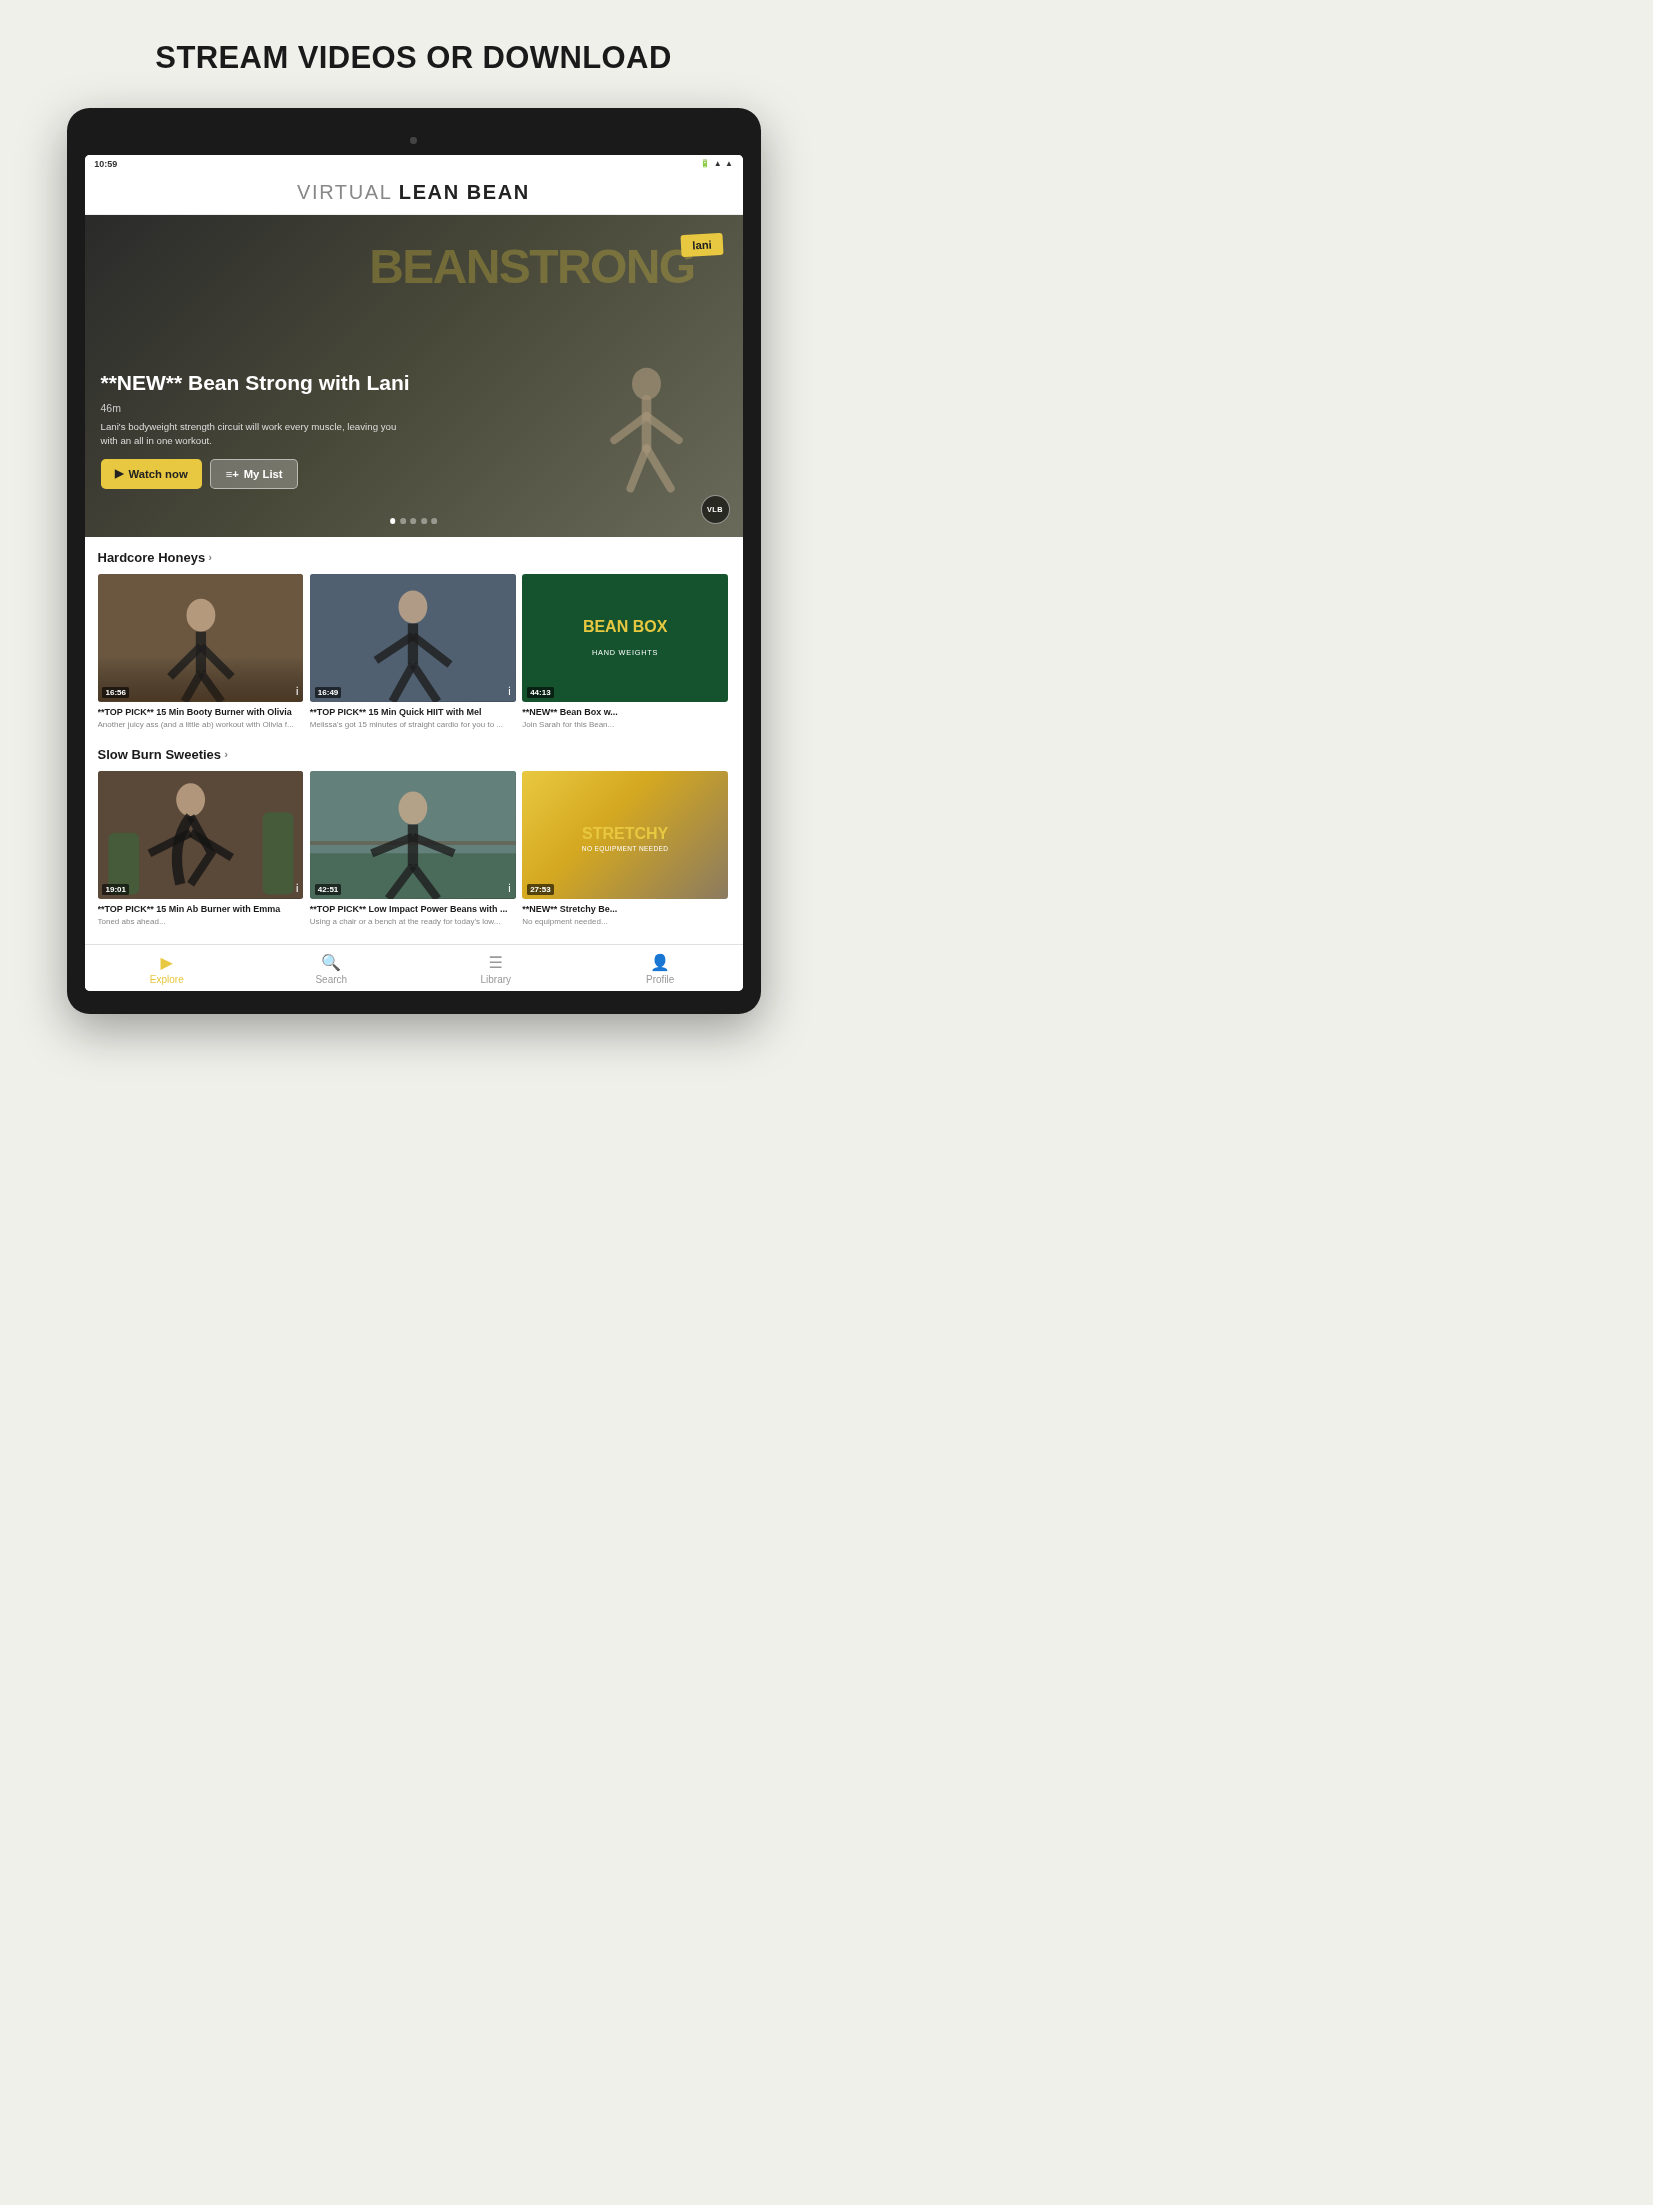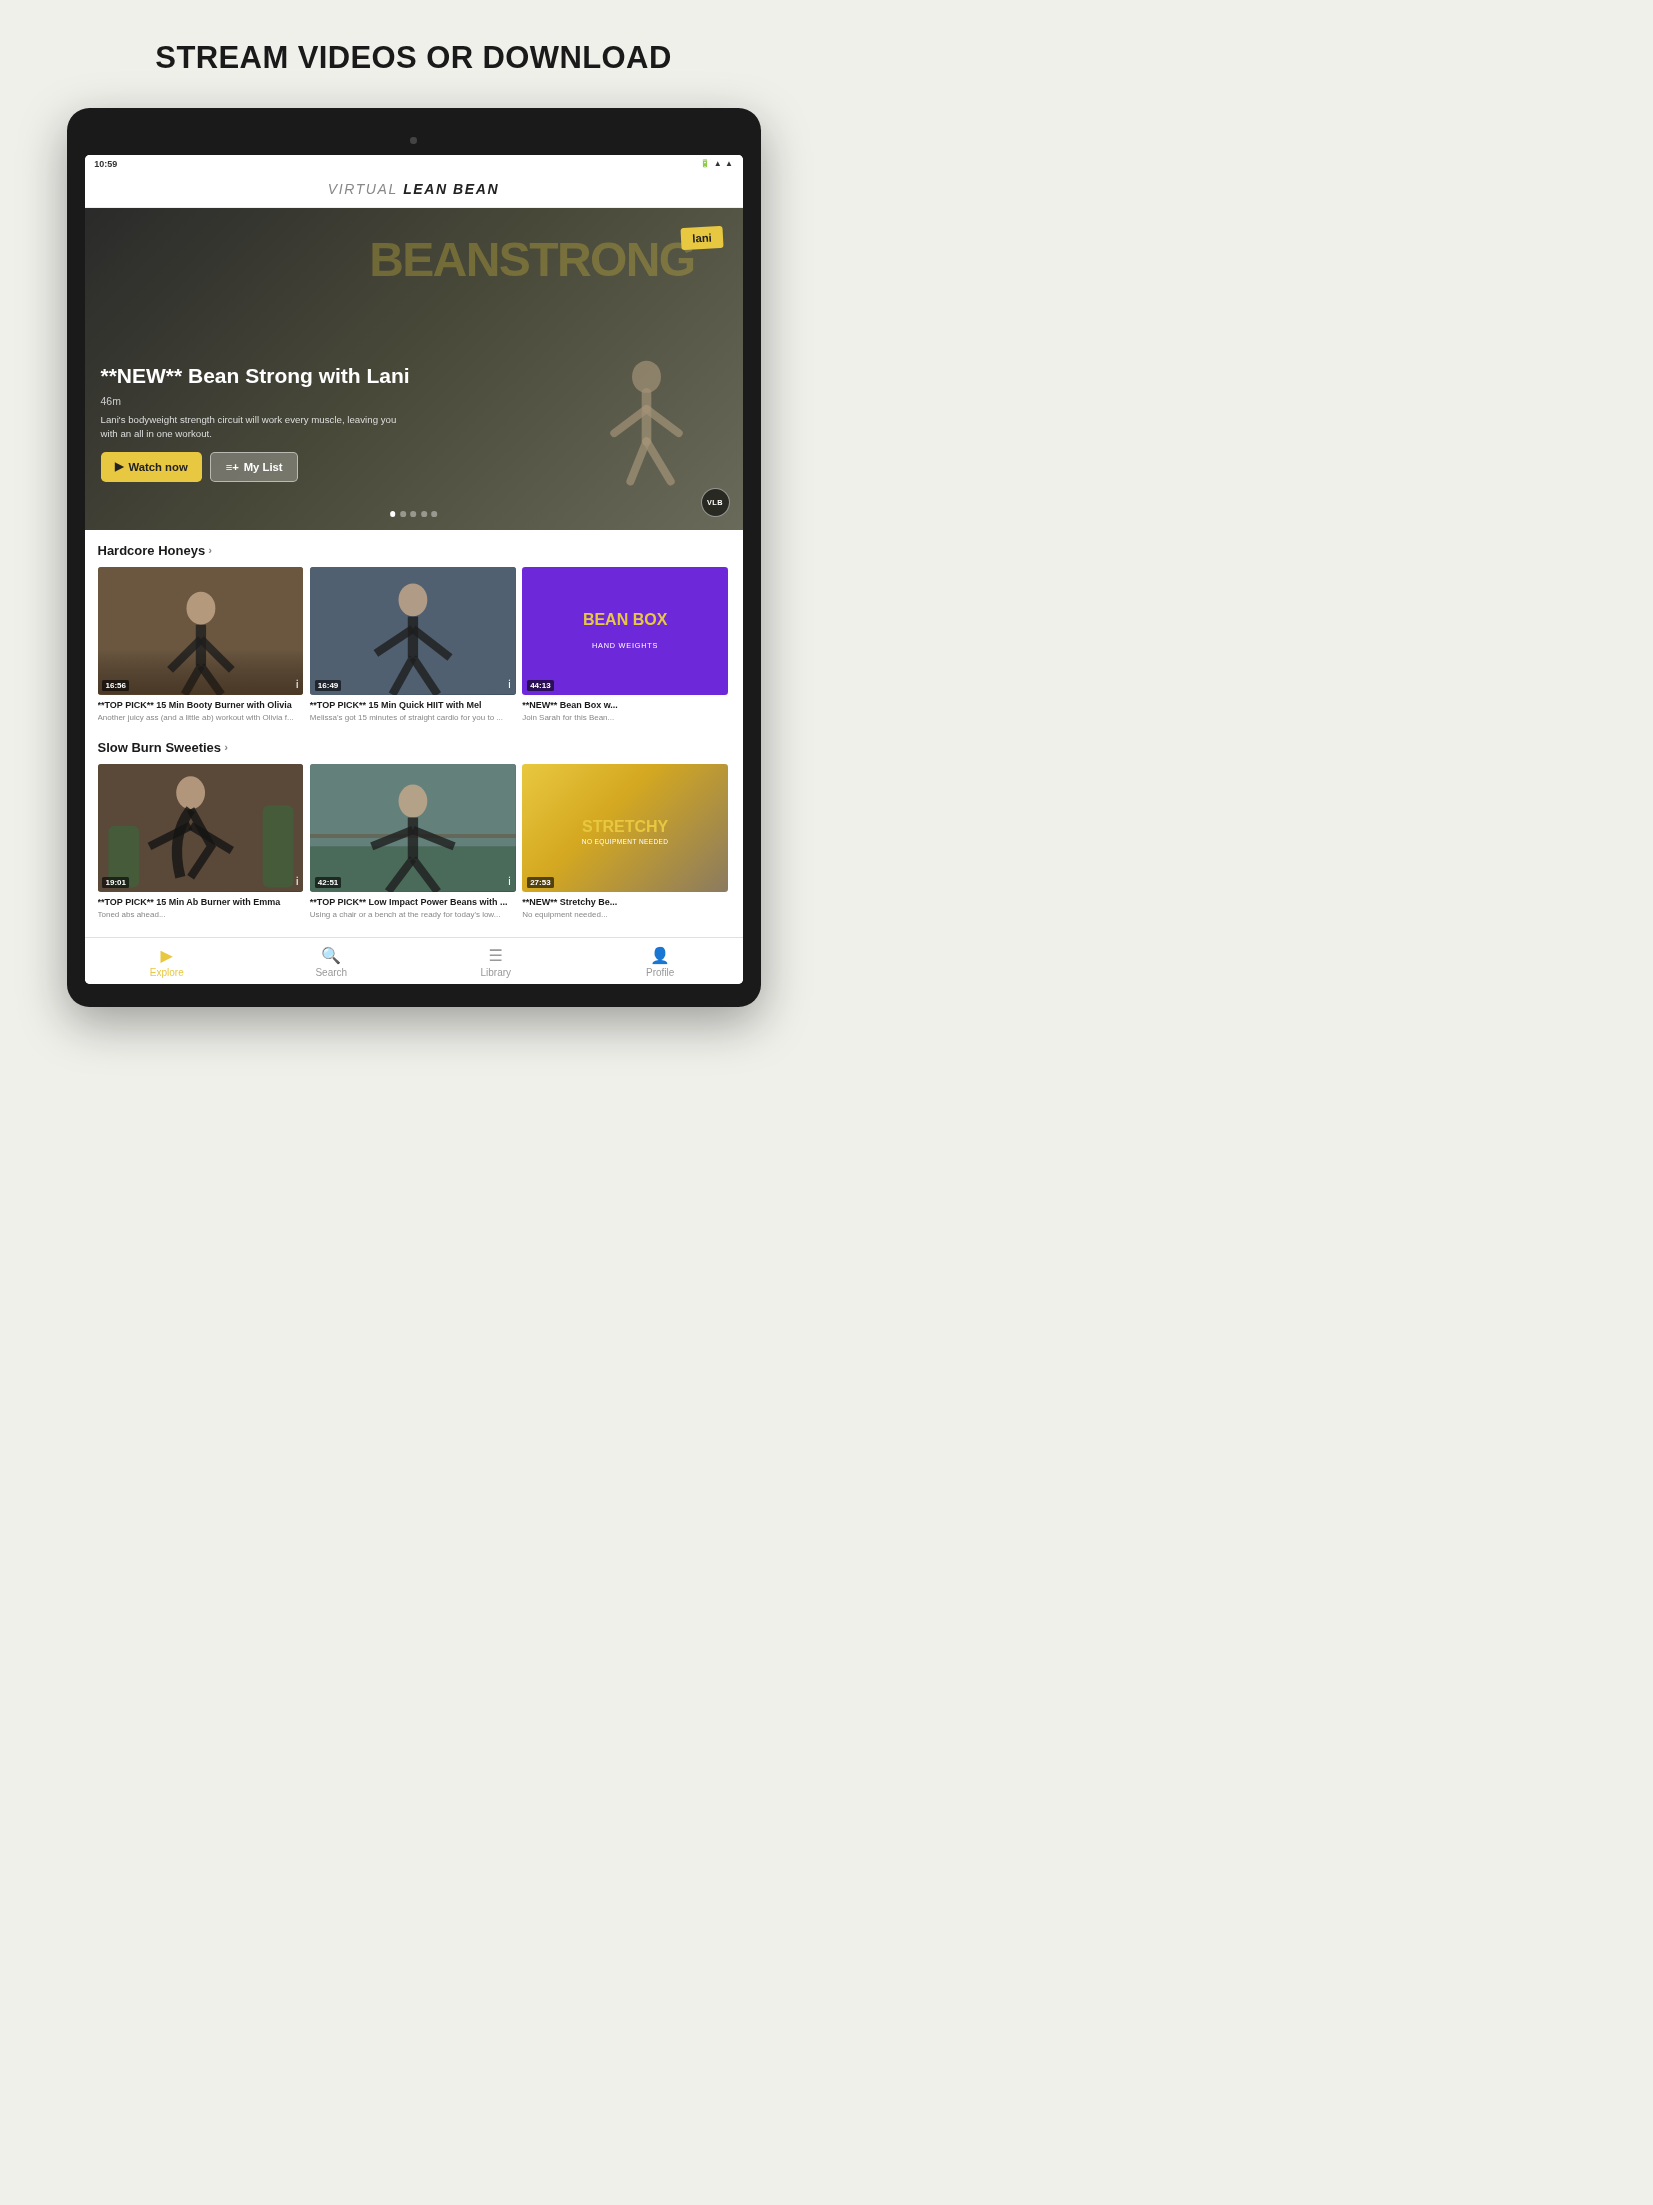--- a/index.html
+++ b/index.html
@@ -72,26 +72,25 @@
     .status-right { display: flex; gap: 3.2px; align-items: center; font-size: 8px; }
 
     
     .app-header {
       background: #fff;
       text-align: center;
       padding: 8px 13px 9.7px;
       border-bottom: 0.8px solid #eee;
     }
     .app-logo {
-      font-size: 14px;
+      font-size: 20px;
       font-weight: 400;
       letter-spacing: 1.6px;
       color: #888;
       text-transform: uppercase;
-      font-style: italic;
     }
     .app-logo strong {
       color: #222;
       font-weight: 800;
     }
 
     
     .hero-banner {
       position: relative;
       background: linear-gradient(135deg, #2a2a2a 0%, #4a4a3a 50%, #6a6a5a 100%);
@@ -289,21 +288,21 @@
       color: #888;
       line-height: 1.3;
       overflow: hidden;
       display: -webkit-box;
       -webkit-line-clamp: 2;
       -webkit-box-orient: vertical;
     }
 
     
     .thumb-beanbox {
-      background: #6d28d9;
+      background: #14532d;
       padding-left: 42px;
     }
     .beanbox-overlay {
       position: absolute;
       top: 0; left: 0; right: 0; bottom: 0;
       display: flex;
       flex-direction: column;
       align-items: center;
       justify-content: center;
       padding: 6.5px;

